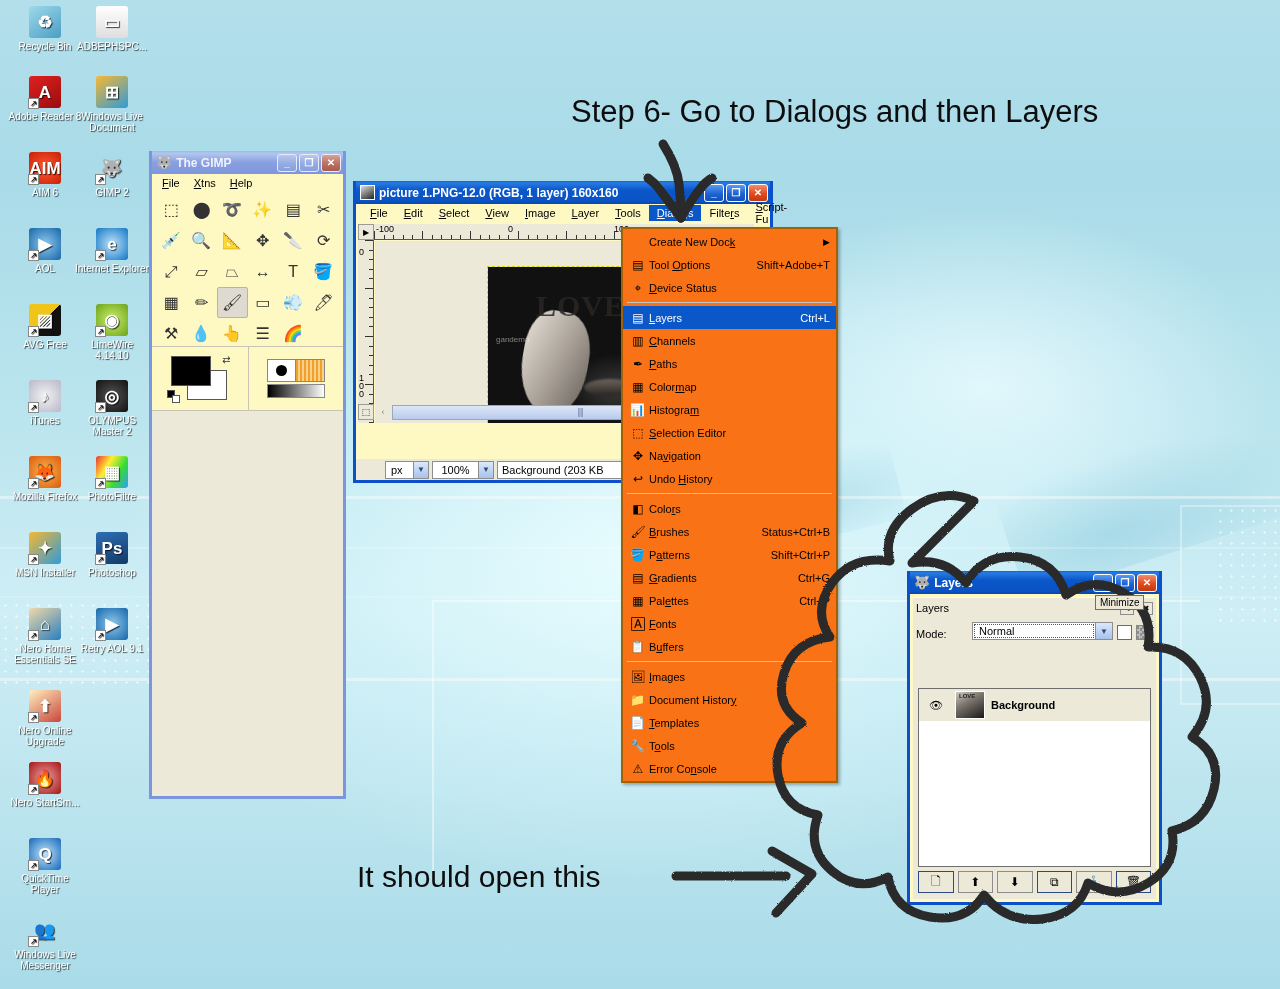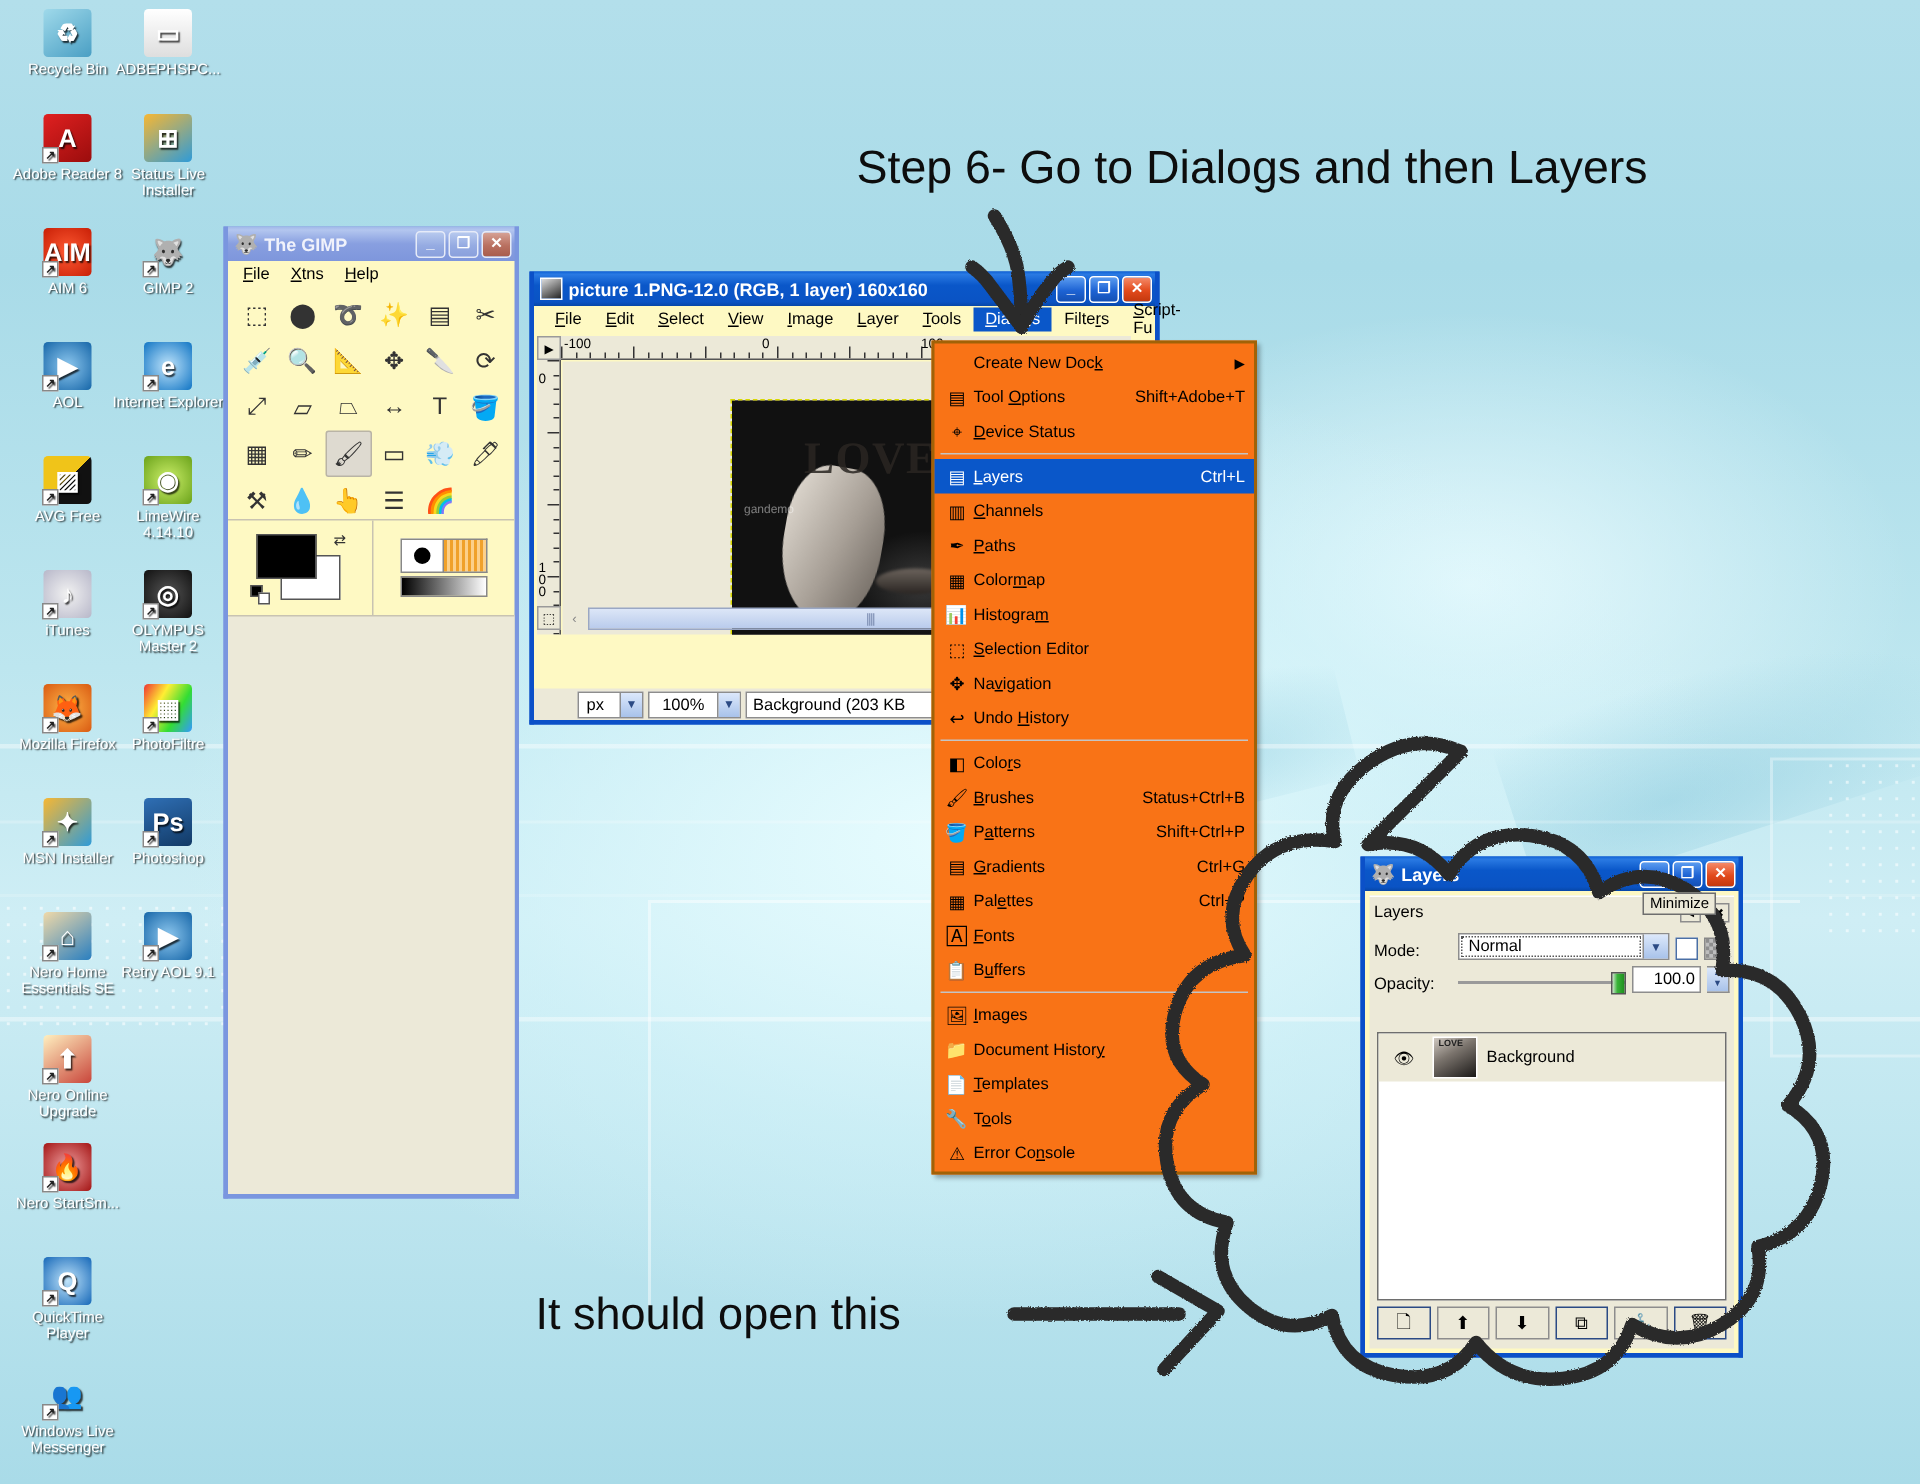--- a/index.html
+++ b/index.html
@@ -231,21 +231,21 @@
   .ld-spinbtns { width:15px; height:18px; background:linear-gradient(180deg,#dce8fb,#a8c2ea);
     border:1px solid #8d8d8d; border-left:none; display:flex; flex-direction:column;
     align-items:center; justify-content:center; font-size:6px; color:#2b4a84; line-height:7px; }
   .ld-list { position:absolute; left:5px; right:5px; top:90px; bottom:32px;
     background:#fff; border:1px solid #6e6e6e; overflow:hidden; }
   .ld-layer { display:flex; align-items:center; height:32px; background:#ece9d8; padding:0 4px; gap:6px; }
   .ld-layer .eye { width:26px; text-align:center; font-size:11px; }
   .ld-layer .thumb { width:30px; height:28px; border:1px solid #fff; overflow:hidden; position:relative;
     background:linear-gradient(150deg,#cfc8c0 0%,#7c756e 40%,#1a1817 100%); }
   .ld-layer .thumb .lv { position:absolute; left:3px; top:1px; font-size:6px; color:#222; font-weight:bold; }
-  .ld-layer .nm { font-size:11px; font-weight:normal; }
+  .ld-layer .nm { font-size:11px; font-weight:bold; }
   .ld-btnrow { position:absolute; left:5px; right:5px; bottom:4px; height:24px; display:flex; gap:4px; }
   .ld-btn { flex:1; height:22px; border:1px solid #8d8d8d; background:#ece9d8;
     display:flex; align-items:center; justify-content:center; font-size:12px; }
   .ld-btn.focus { border:1px solid #2b4a84; }
   .tooltip {
     position:absolute; left:1095px; top:595px; background:#ece9d8; border:1px solid #6e6e6e;
     font-size:10px; padding:1px 4px; color:#000; white-space:nowrap; z-index:40;
   }
 
   
@@ -282,21 +282,21 @@
     <div class="dicon" style="left: 75px; top: 6px;">
       <span class="glyph" style="background:linear-gradient(180deg,#ffffff,#dedede)">▭</span>
       <span class="lbl">ADBEPHSPC...</span>
     </div>
     <div class="dicon" style="left: 8px; top: 76px;">
       <span class="glyph" style="background:linear-gradient(145deg,#e02020,#9b0d0d)">A<span class="sc">↗</span></span>
       <span class="lbl">Adobe Reader 8</span>
     </div>
     <div class="dicon" style="left: 75px; top: 76px;">
       <span class="glyph" style="background:linear-gradient(145deg,#f7b733,#2f9bd8)">⊞</span>
-      <span class="lbl">Status Live Installer</span>
+      <span class="lbl">Windows Live Document</span>
     </div>
     <div class="dicon" style="left: 8px; top: 152px;">
       <span class="glyph" style="background:radial-gradient(circle,#ff5a33,#c81f06)">AIM<span class="sc">↗</span></span>
       <span class="lbl">AIM 6</span>
     </div>
     <div class="dicon" style="left: 75px; top: 152px;">
       <span class="glyph" style="background:transparent">🐺<span class="sc">↗</span></span>
       <span class="lbl">GIMP 2</span>
     </div>
     <div class="dicon" style="left: 8px; top: 228px;">
@@ -692,32 +692,20 @@
       <div class="ld-row">
         <span class="lab">Mode:</span>
         <span class="ld-combo">
           <span class="val">Normal</span>
           <span class="arw">▼</span>
         </span>
         <span class="ld-lockbox"></span>
         <span class="ld-checker"></span>
       </div>
 
-      <div class="ld-row">
-        <span class="lab">Opacity:</span>
-        <span class="ld-slider">
-          <span class="track"></span>
-            <span class="knob"></span>
-        </span>
-        <span class="ld-spin">100.0</span>
-        <span class="ld-spinbtns">
-            <span>▲</span>
-            <span>▼</span>
-          </span>
-      </div>
 
       <div class="ld-list">
         <div class="ld-layer">
           <span class="eye">👁</span>
           <span class="thumb">
             <span class="lv">LOVE</span>
           </span>
           <span class="nm">Background</span>
         </div>
       </div>

